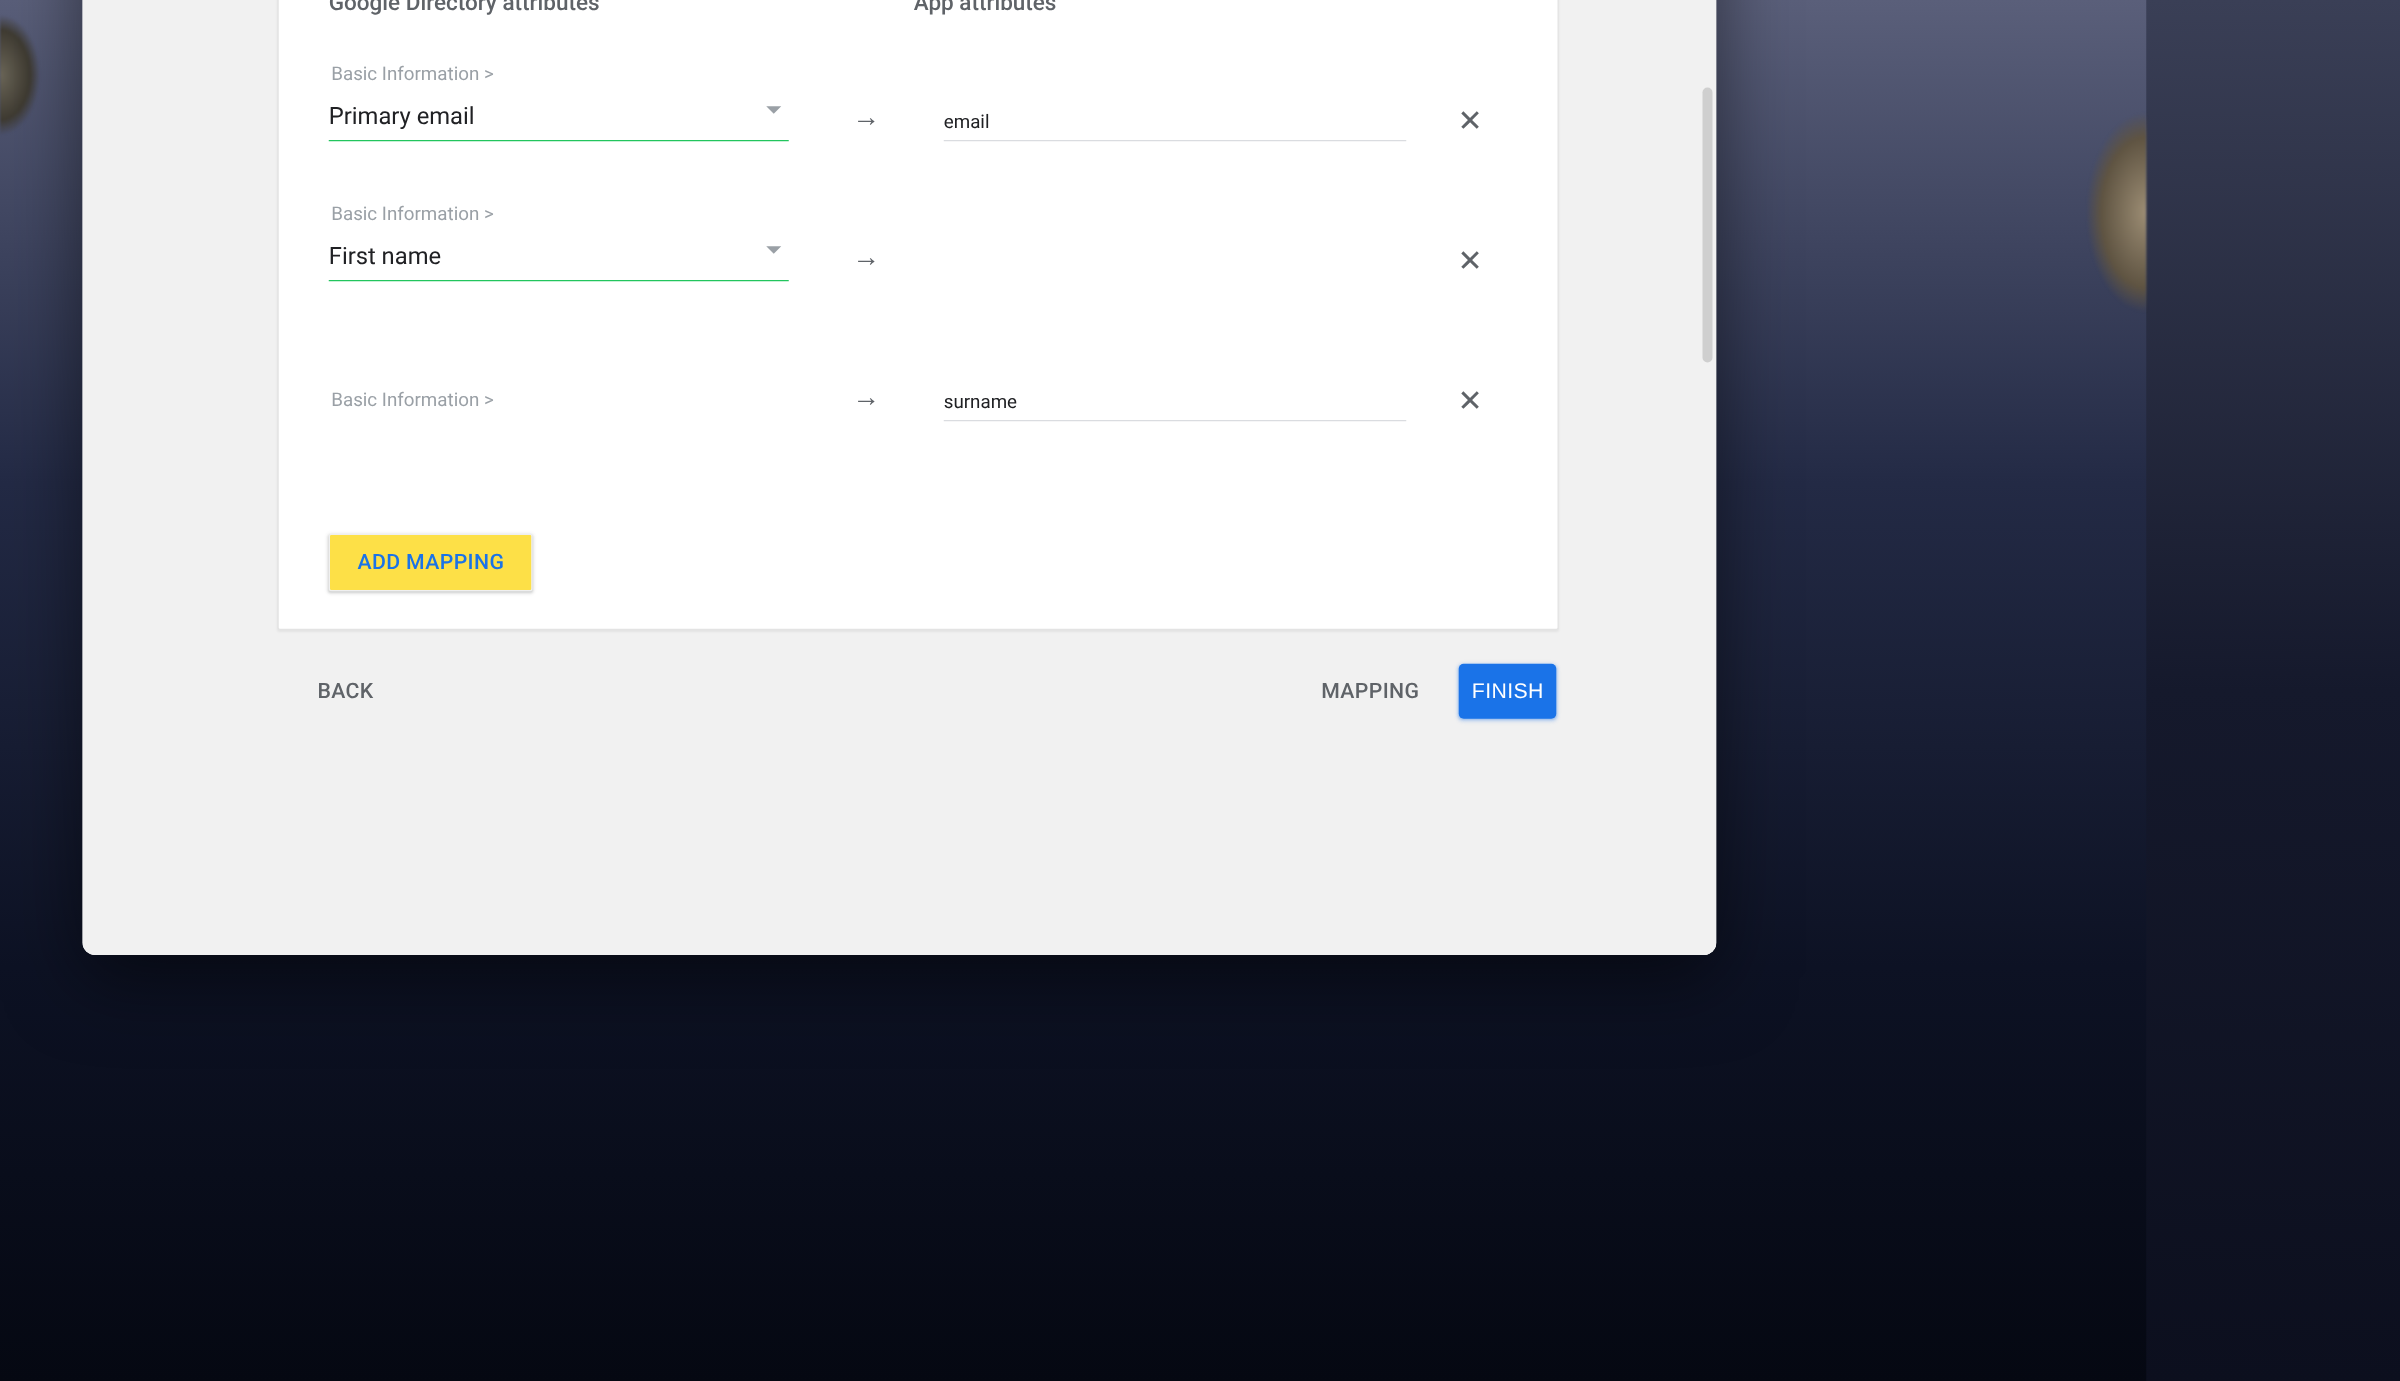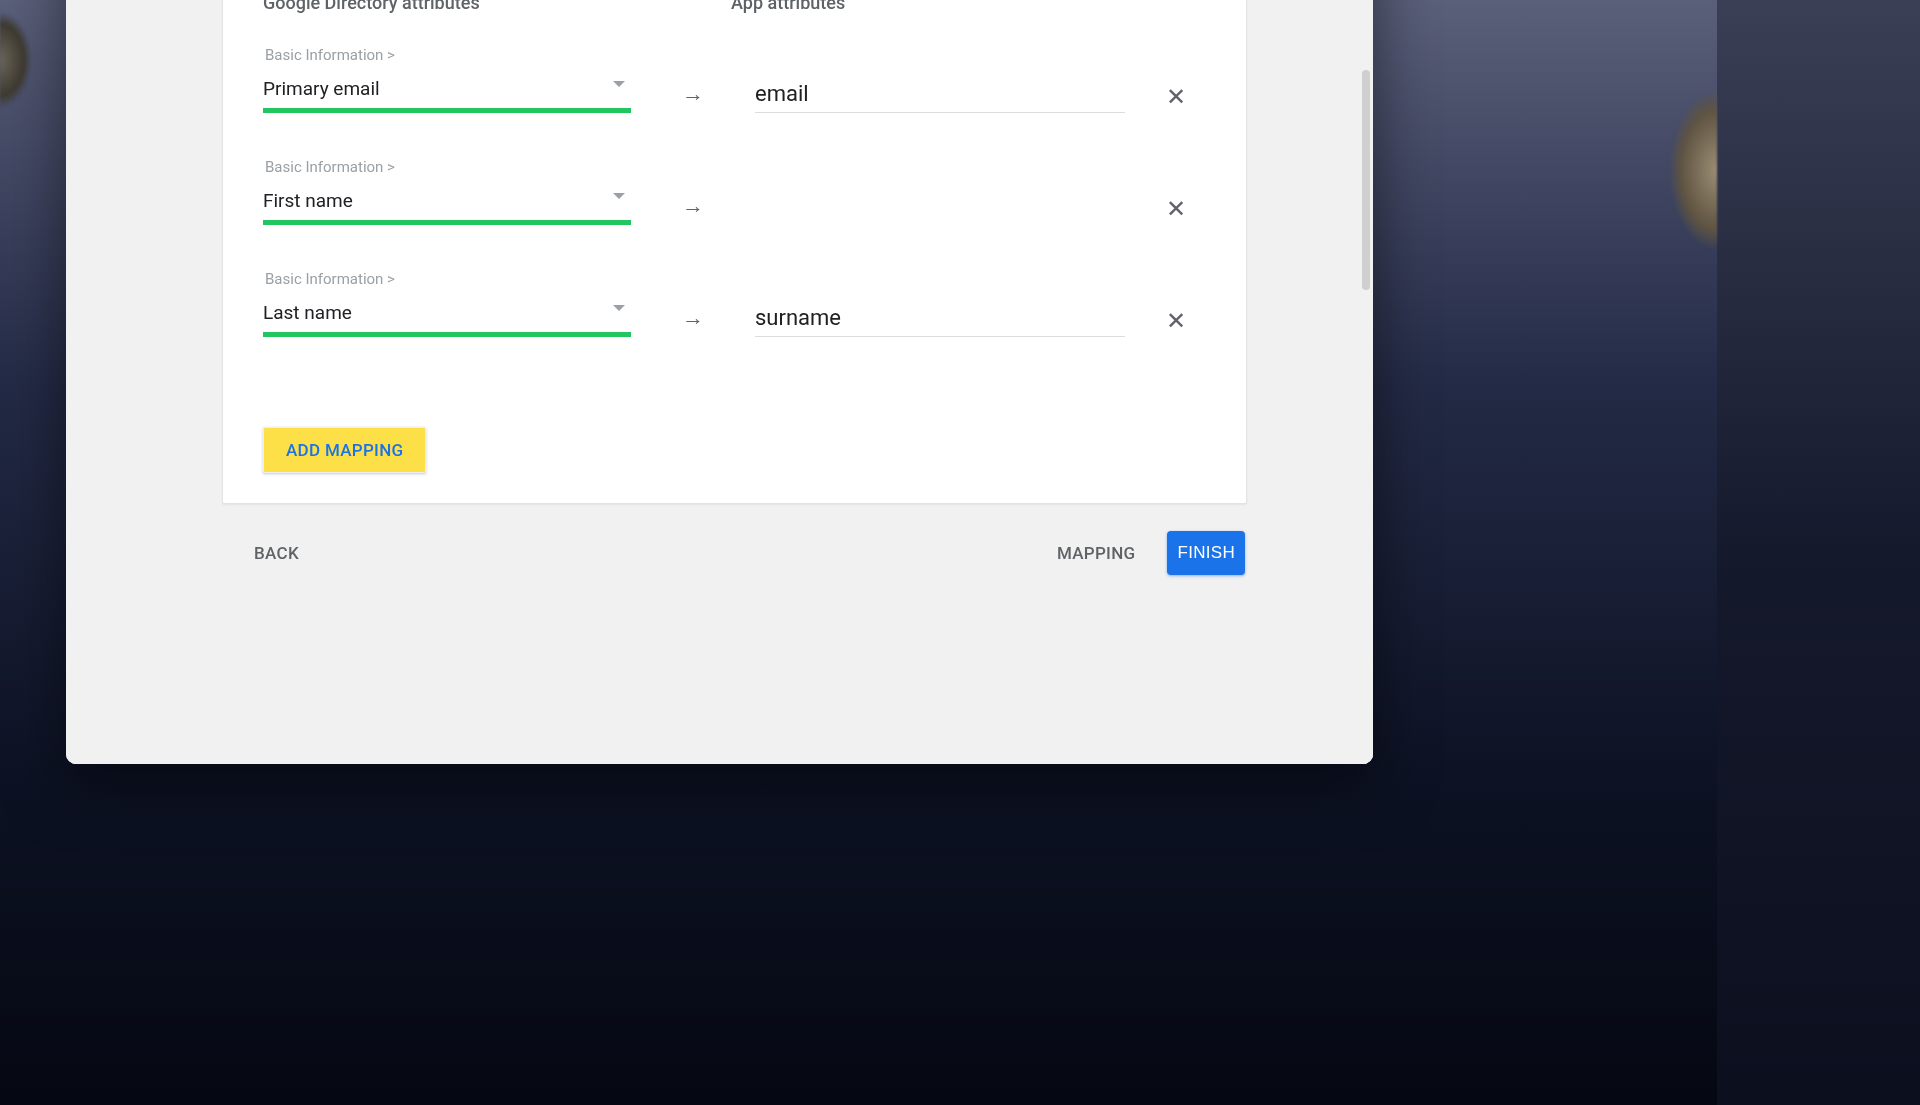--- a/index.html
+++ b/index.html
@@ -62,35 +62,35 @@
   .rows{}
   .maprow{
     display:flex;align-items:flex-end;gap:12px;height:76px;margin-bottom:36px;
   }
   .select-wrap{width:368px;position:relative;}
   .select-label{
     font-size:15px;color:#9aa0a6;margin-left:2px;margin-bottom:8px;
   }
   .select-field{
     display:flex;align-items:center;justify-content:space-between;
-    height:32px;border-bottom:5px solid #22c55e;cursor:pointer;
+    height:32px;border-bottom:1px solid #22c55e;cursor:pointer;
     font-size:19px;color:#202124;padding-bottom:4px;
   }
   .select-caret{
     width:0;height:0;border-left:6px solid transparent;border-right:6px solid transparent;
     border-top:6px solid #9aa0a6;margin-right:6px;margin-top:-8px;
   }
   .arrow-cell{
     width:100px;display:flex;justify-content:center;align-items:center;padding-bottom:6px;
   }
   .arrow{font-size:22px;color:#5f6368;}
   .input-wrap{width:370px;}
   .txt-input{
     width:100%;border:none;border-bottom:1px solid #dadce0;background:transparent;
-    font-size:22px;color:#202124;padding:2px 0 6px 0;outline:none;font-family:inherit;
+    font-size:15px;color:#202124;padding:2px 0 6px 0;outline:none;font-family:inherit;
   }
   .del-cell{
     width:60px;display:flex;justify-content:center;align-items:center;padding-bottom:4px;
     margin-left:auto;
   }
   .close-x{
     font-size:24px;color:#5f6368;cursor:pointer;line-height:1;
   }
   .add-btn{
     display:inline-block;margin-top:54px;
@@ -172,24 +172,20 @@
                   <span class="arrow">→</span>
                 </div>
                 <div class="del-cell">
                   <span class="close-x">✕</span>
                 </div>
               </div>
 
               <div class="maprow">
                 <div class="select-wrap">
                   <div class="select-label">Basic Information &gt;</div>
-                  <div class="select-field">
-                    <span>Last name</span>
-                    <span class="select-caret"></span>
-                  </div>
                 </div>
                 <div class="arrow-cell">
                   <span class="arrow">→</span>
                 </div>
                 <div class="input-wrap">
                   <input class="txt-input" value="surname" style="">
                 </div>
                 <div class="del-cell">
                   <span class="close-x">✕</span>
                 </div>

